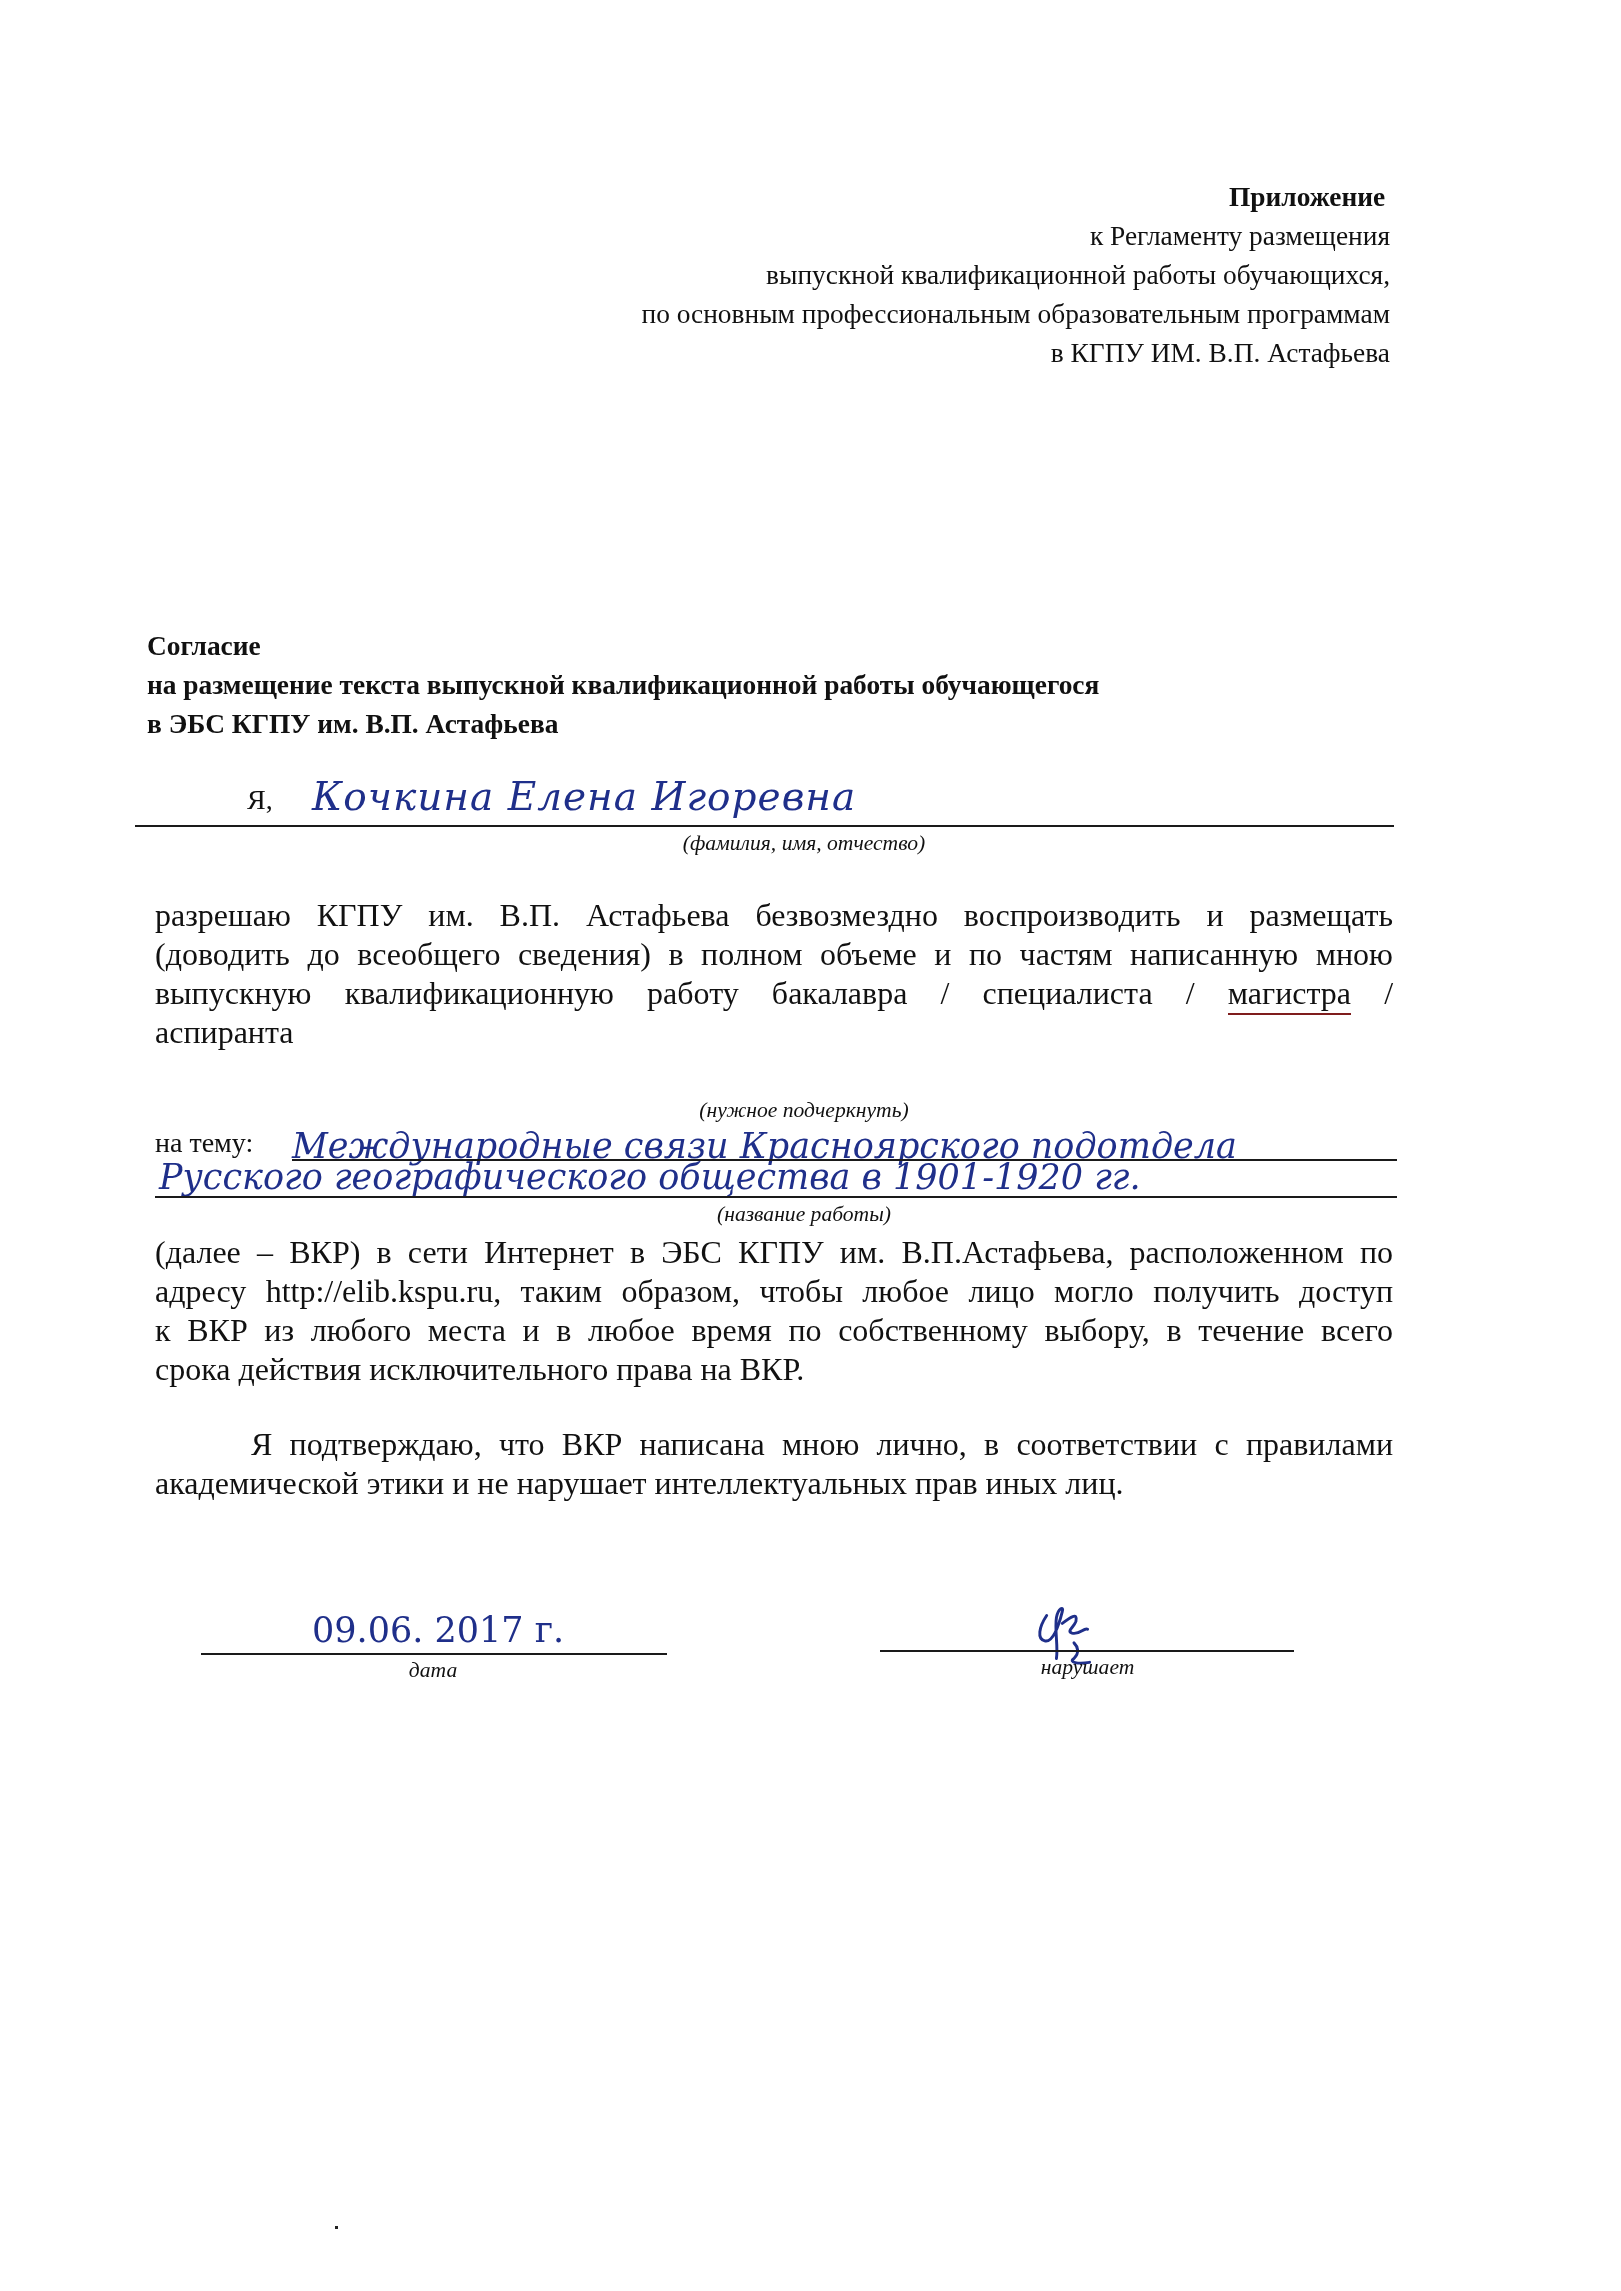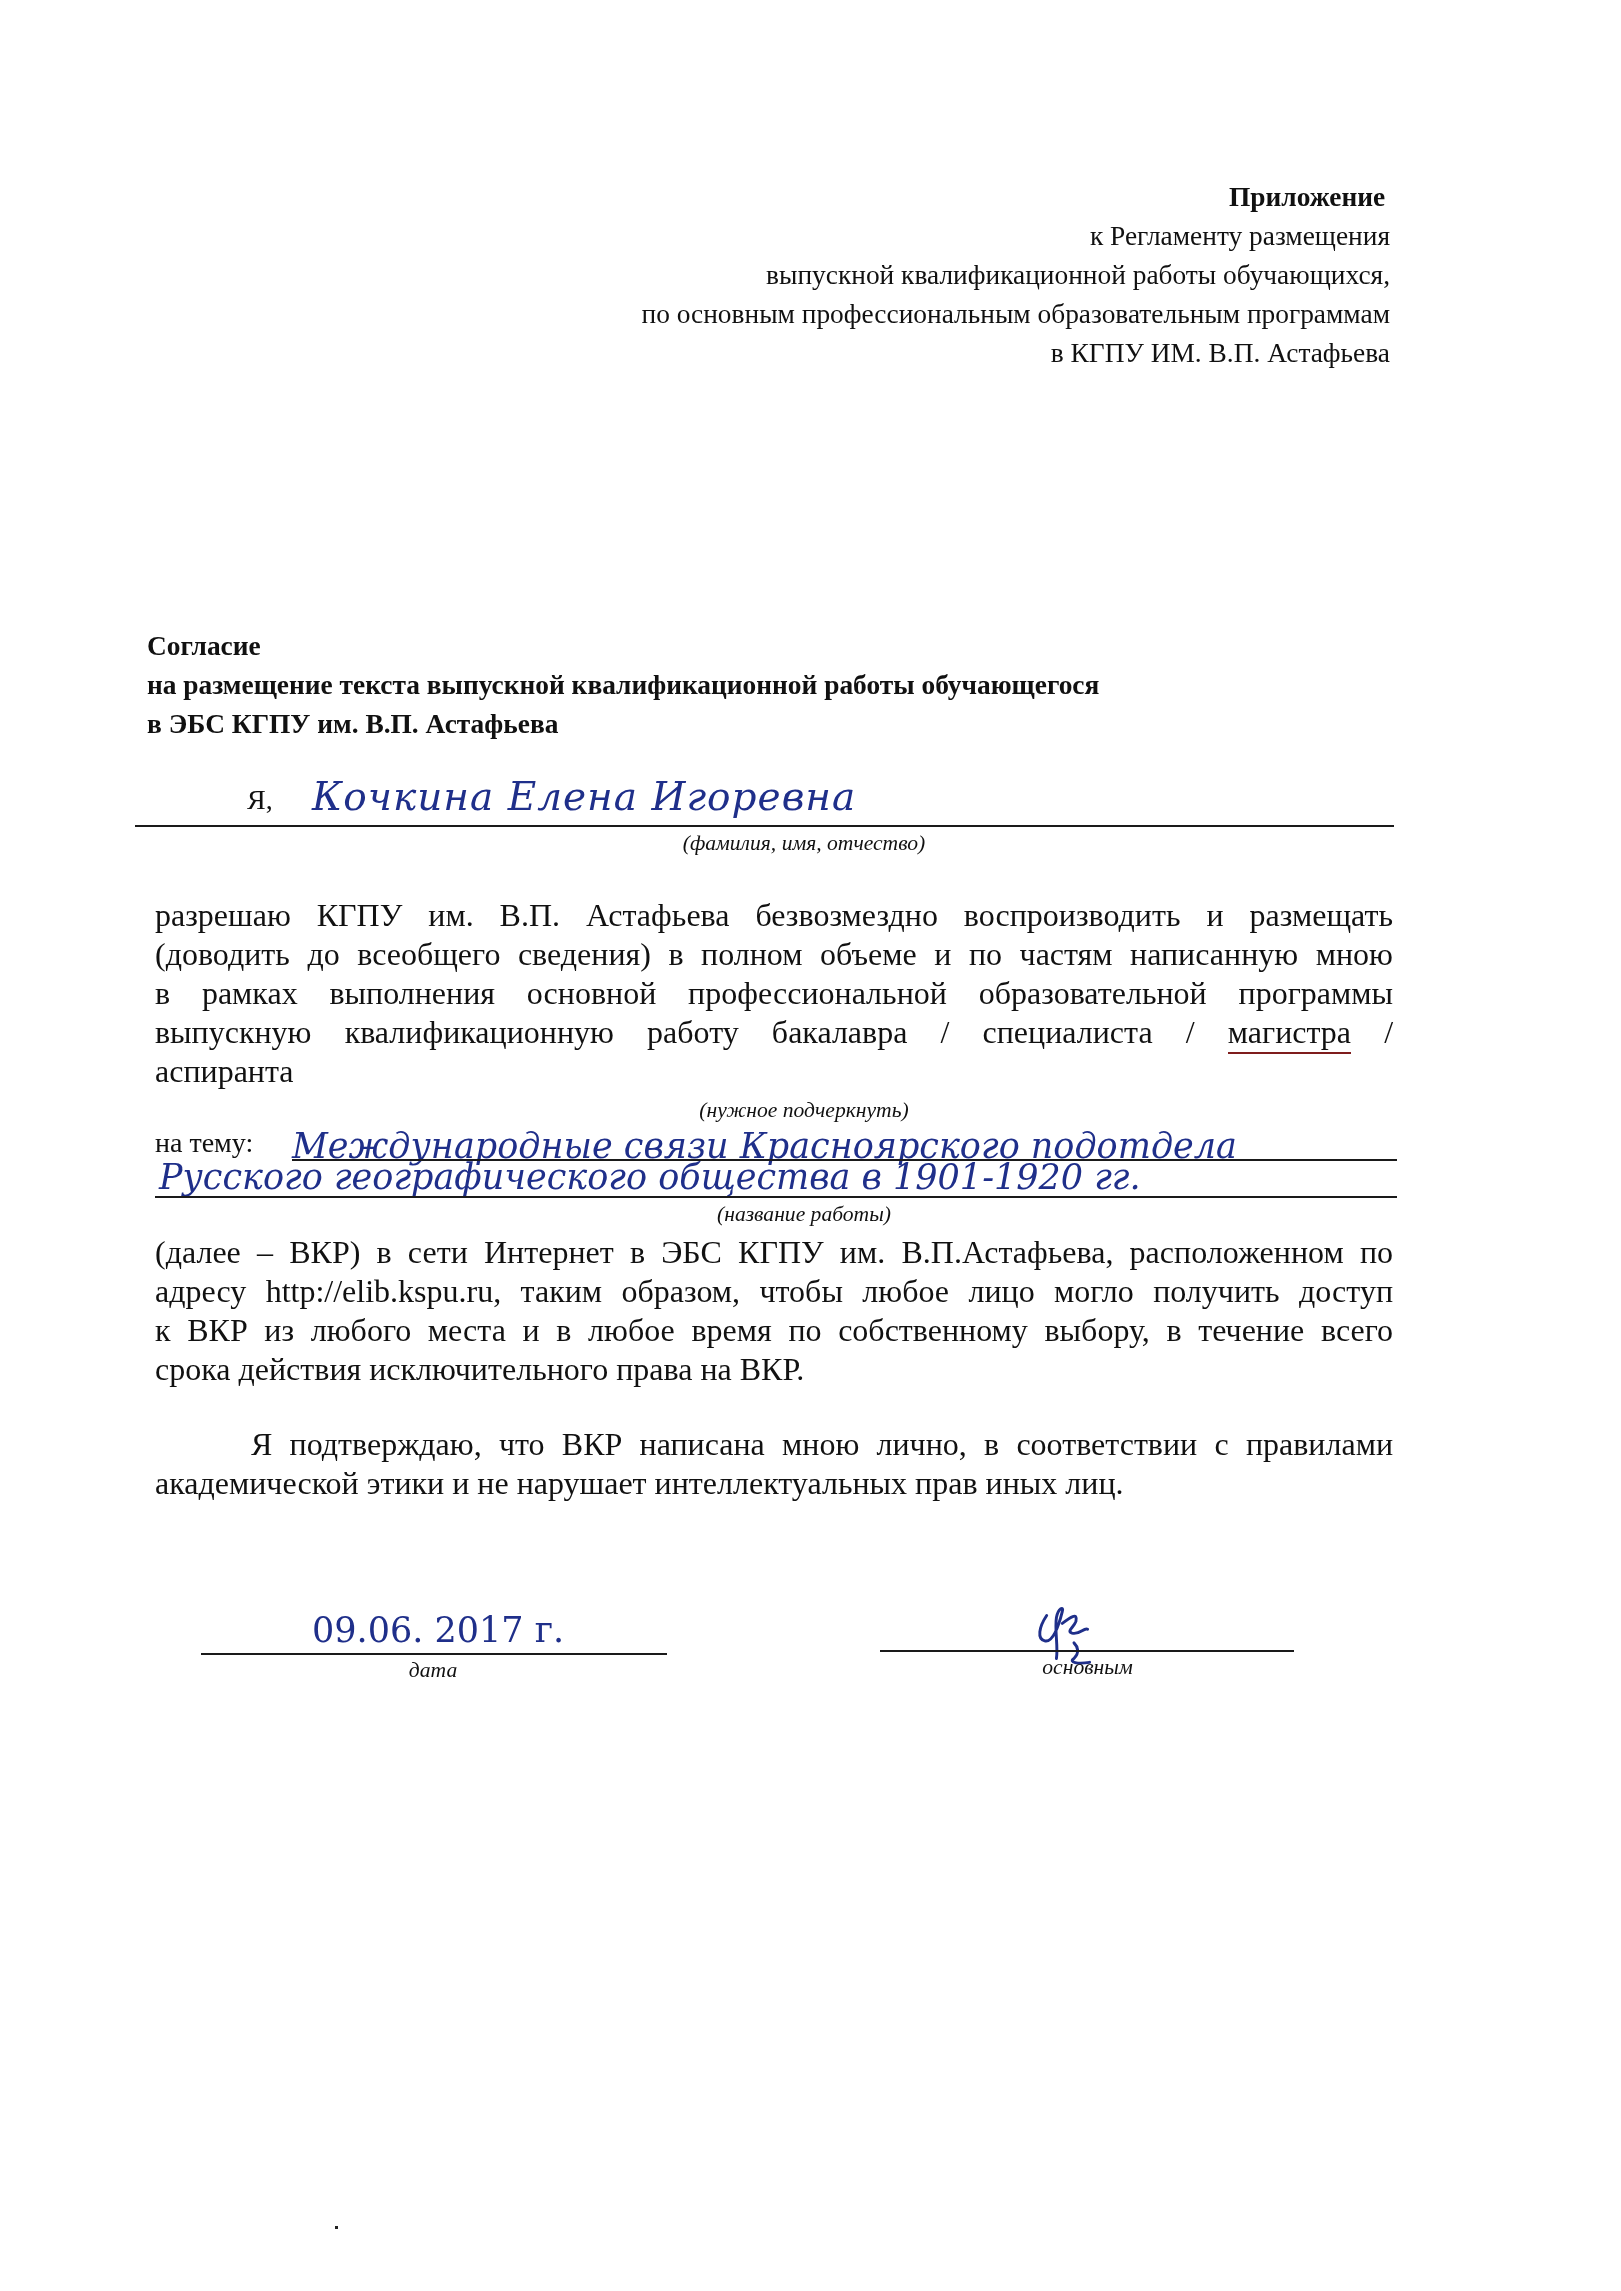--- a/index.html
+++ b/index.html
@@ -54,21 +54,20 @@
 </div>
 
 <div class="abs text28" style="left:247px; top:784px;">Я,</div>
 <div class="hand" style="left:312px; top:774px; font-size:39px; letter-spacing:1px;">Кочкина  Елена  Игоревна</div>
 <div class="line" style="left:135px; top:825px; width:1259px;"></div>
 <div class="caption" style="left:608px; top:831px; width:392px;">(фамилия, имя, отчество)</div>
 
 <div class="para" style="top:896px;">
   <span class="ln">разрешаю КГПУ им. В.П. Астафьева безвозмездно воспроизводить и размещать</span>
   <span class="ln">(доводить до всеобщего сведения) в полном объеме и по частям написанную мною</span>
-  <span class="ln">в рамках выполнения основной профессиональной образовательной программы</span>
   <span class="ln">
     <span>выпускную квалификационную работу</span>
     <span>бакалавра</span>
     <span>/</span>
     <span>специалиста</span>
     <span>/</span>
     <span class="underlined">магистра</span>
     <span>/</span>
   </span>
   <span class="ln last">аспиранта</span>
@@ -97,16 +96,16 @@
 <div class="hand" style="left:312px; top:1610px; font-size:35px; font-style:normal;">09.06. 2017 г.</div>
 <div class="line" style="left:201px; top:1653px; width:466px;"></div>
 <div class="caption" style="left:384px; top:1658px; width:98px;">дата</div>
 
 <div class="abs" style="left:1019px; top:1598px; width:108px; height:78px;">
   <svg width="108" height="78" viewBox="0 0 110 80">
     <path d="M28 18 C20 30, 18 42, 26 44 C34 46, 40 30, 44 14 C46 8, 40 10, 38 20 C36 34, 40 50, 38 62 M44 26 C52 20, 60 14, 58 24 C56 30, 48 34, 54 36 C62 38, 66 30, 70 32 M56 46 C60 50, 62 56, 56 62 C50 66, 60 68, 72 66" fill="none" stroke="#1f2f8a" stroke-width="3" stroke-linecap="round" stroke-linejoin="round"></path>
   </svg>
 </div>
 <div class="line" style="left:880px; top:1650px; width:414px;"></div>
-<div class="caption" style="left:1019px; top:1655px; width:137px;">основным</div>
+<div class="caption" style="left:1019px; top:1655px; width:137px;">нарушает</div>
 
 <div class="speck"></div>
 
 
 </body></html>

